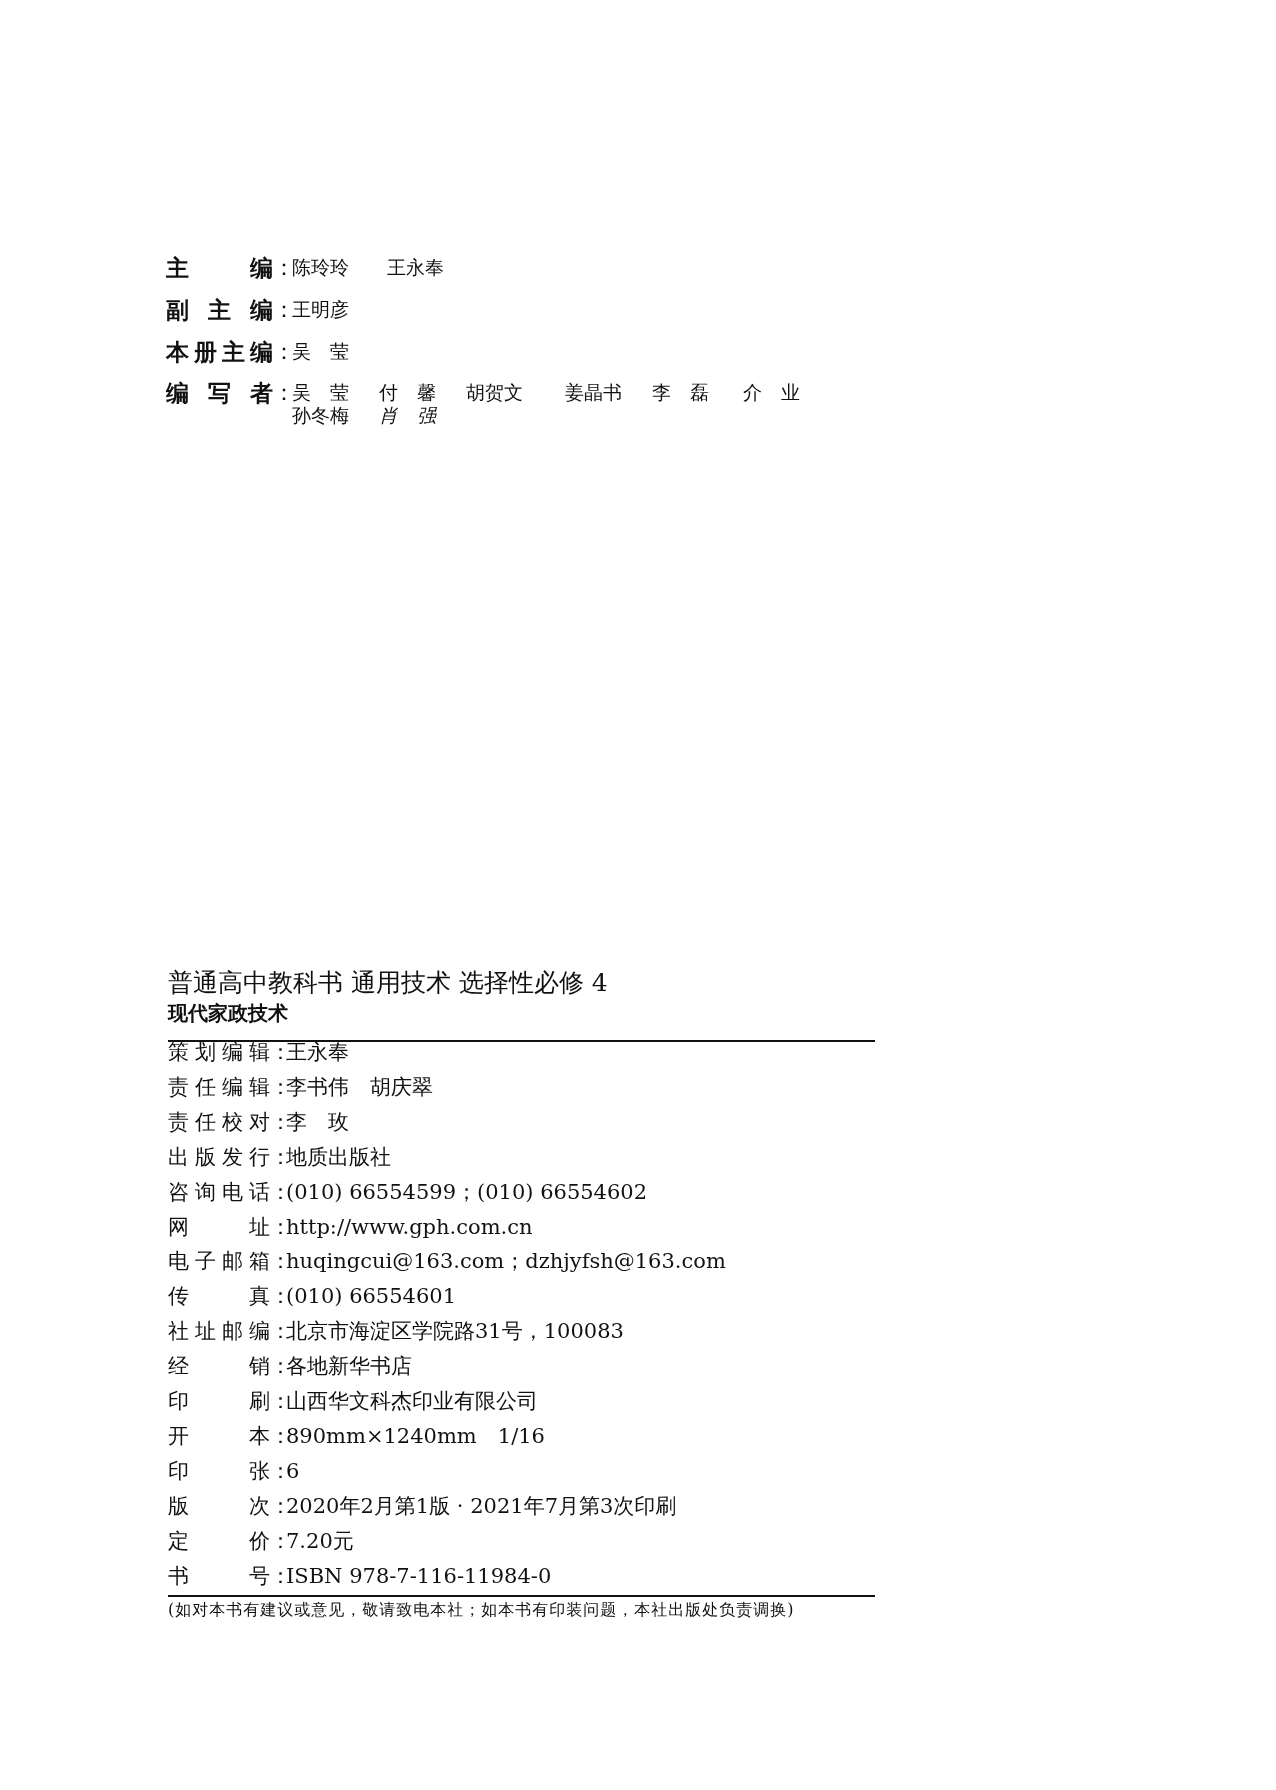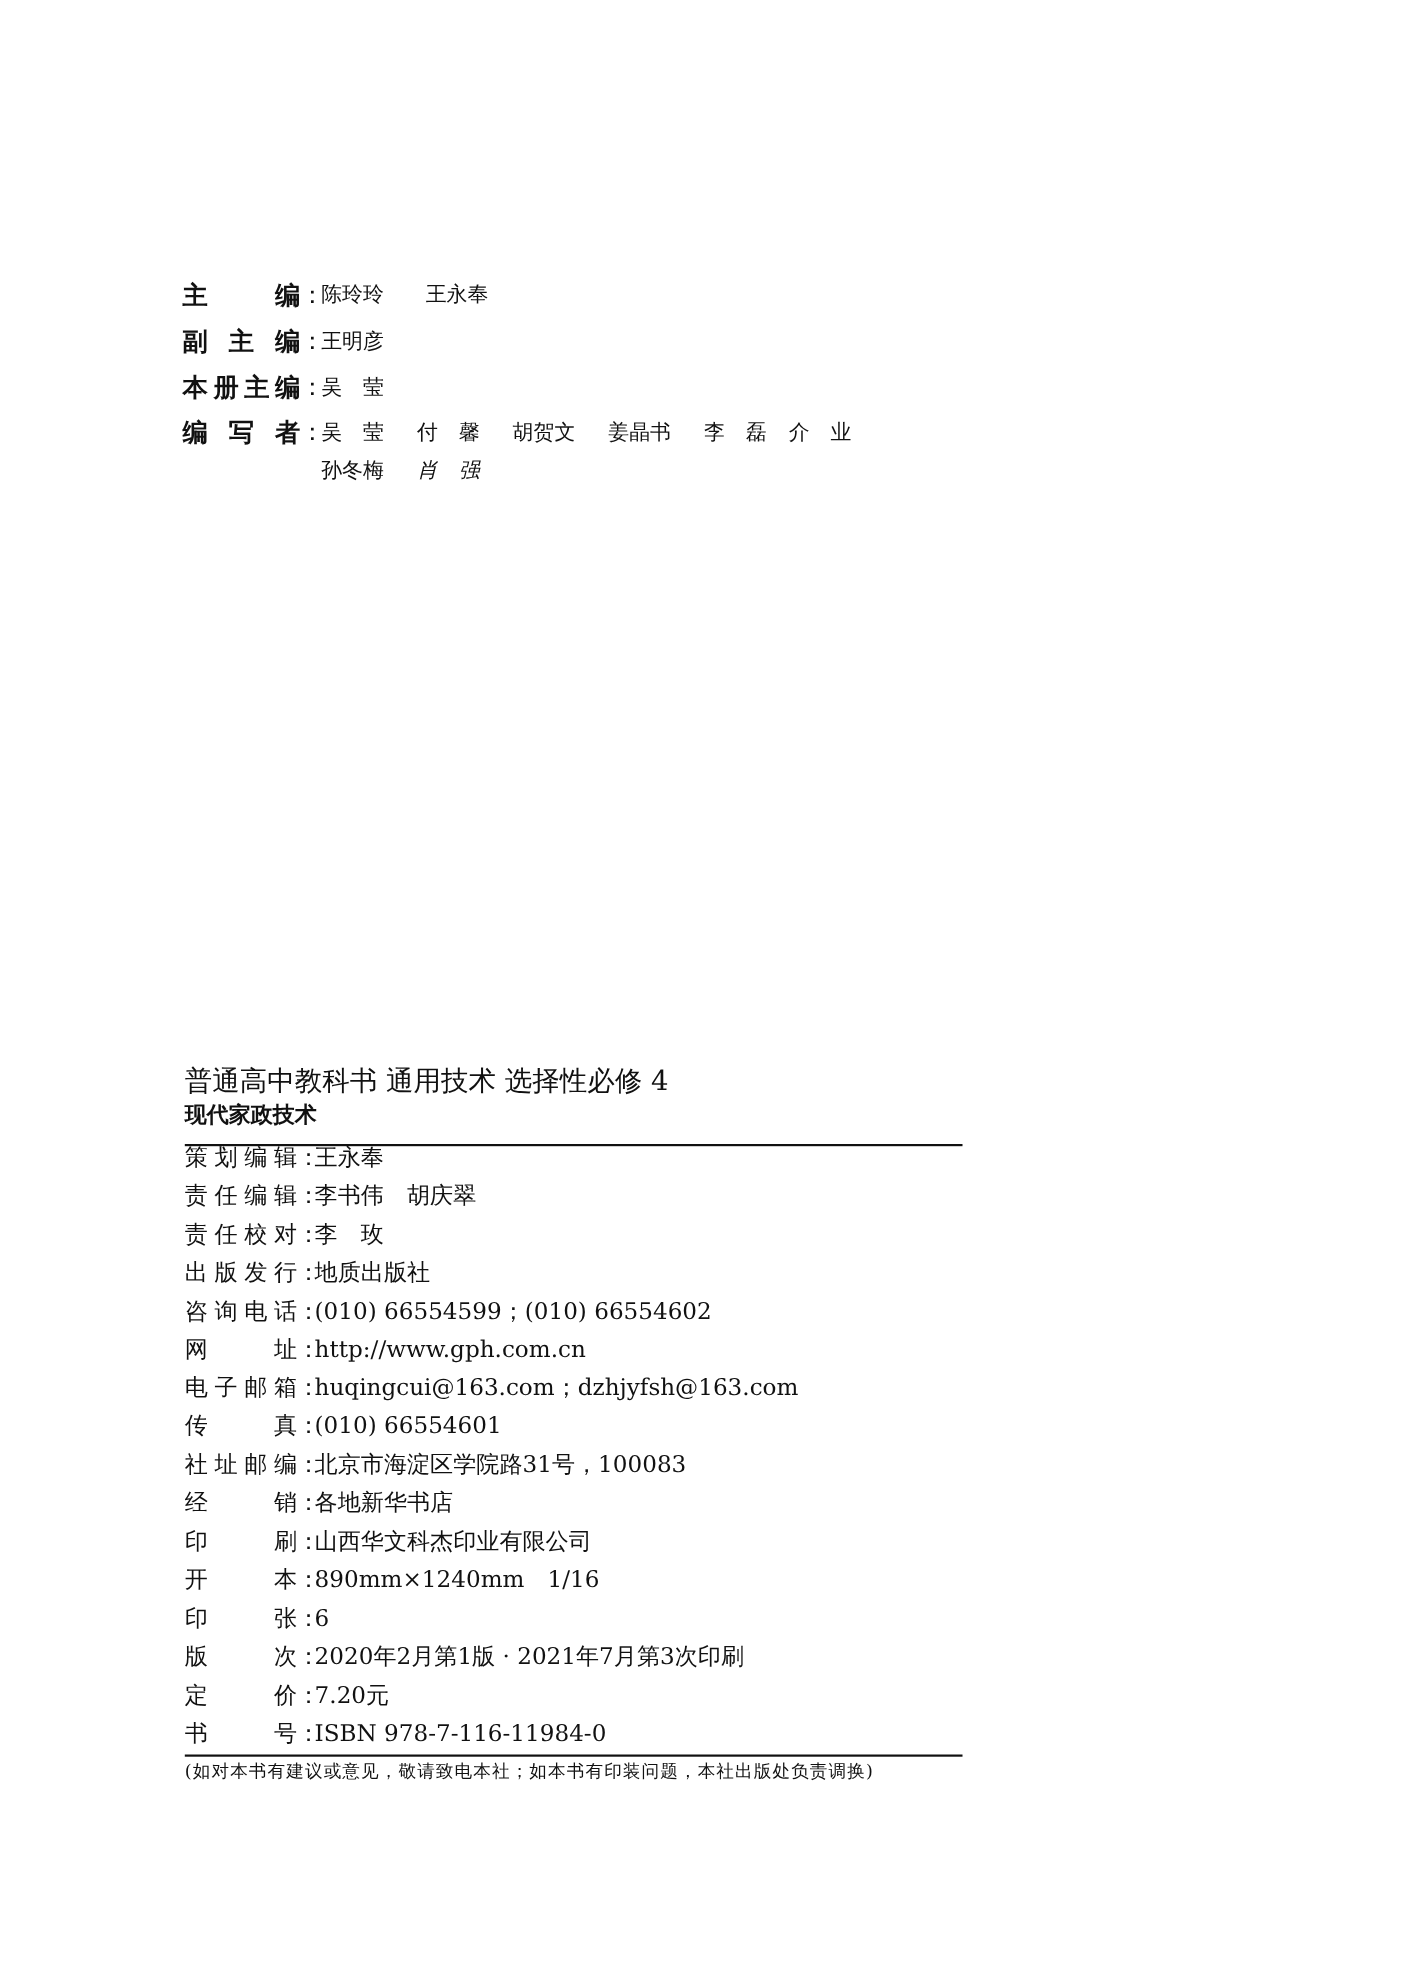--- a/index.html
+++ b/index.html
@@ -65,27 +65,27 @@
     <div class="credit-row" style="top: 125px;">
       <div class="credit-label">
         <span>编</span>
         <span>写</span>
         <span>者</span>
       </div>
       <div class="credit-colon">：</div>
       <div class="credit-names">
         <span class="name" style="margin-right: 30px;">吴　莹</span>
         <span class="name" style="margin-right: 30px;">付　馨</span>
-        <span class="name" style="margin-right: 30px;">胡贺文</span>
+        <span class="name" style="margin-right: 42px;">胡贺文</span>
         <span class="name" style="margin-right: 30px;">姜晶书</span>
-        <span class="name" style="margin-right: 20px;">李　磊</span>
+        <span class="name" style="margin-right: 34px;">李　磊</span>
         <span class="name" style="margin-right: 30px;">介　业</span>
       </div>
     </div>
-    <div class="credit-row" style="top: 160px;">
+    <div class="credit-row" style="top: 148px;">
       <div class="credit-label"></div>
       <div class="credit-colon"></div>
       <div class="credit-names">
         <span class="name" style="margin-right: 30px;">孙冬梅</span>
         <span class="name" style="margin-right: 30px; font-style: italic;">肖　强</span>
       </div>
     </div>
   </div>
 
 <div class="series">普通高中教科书 通用技术 选择性必修 4</div>

